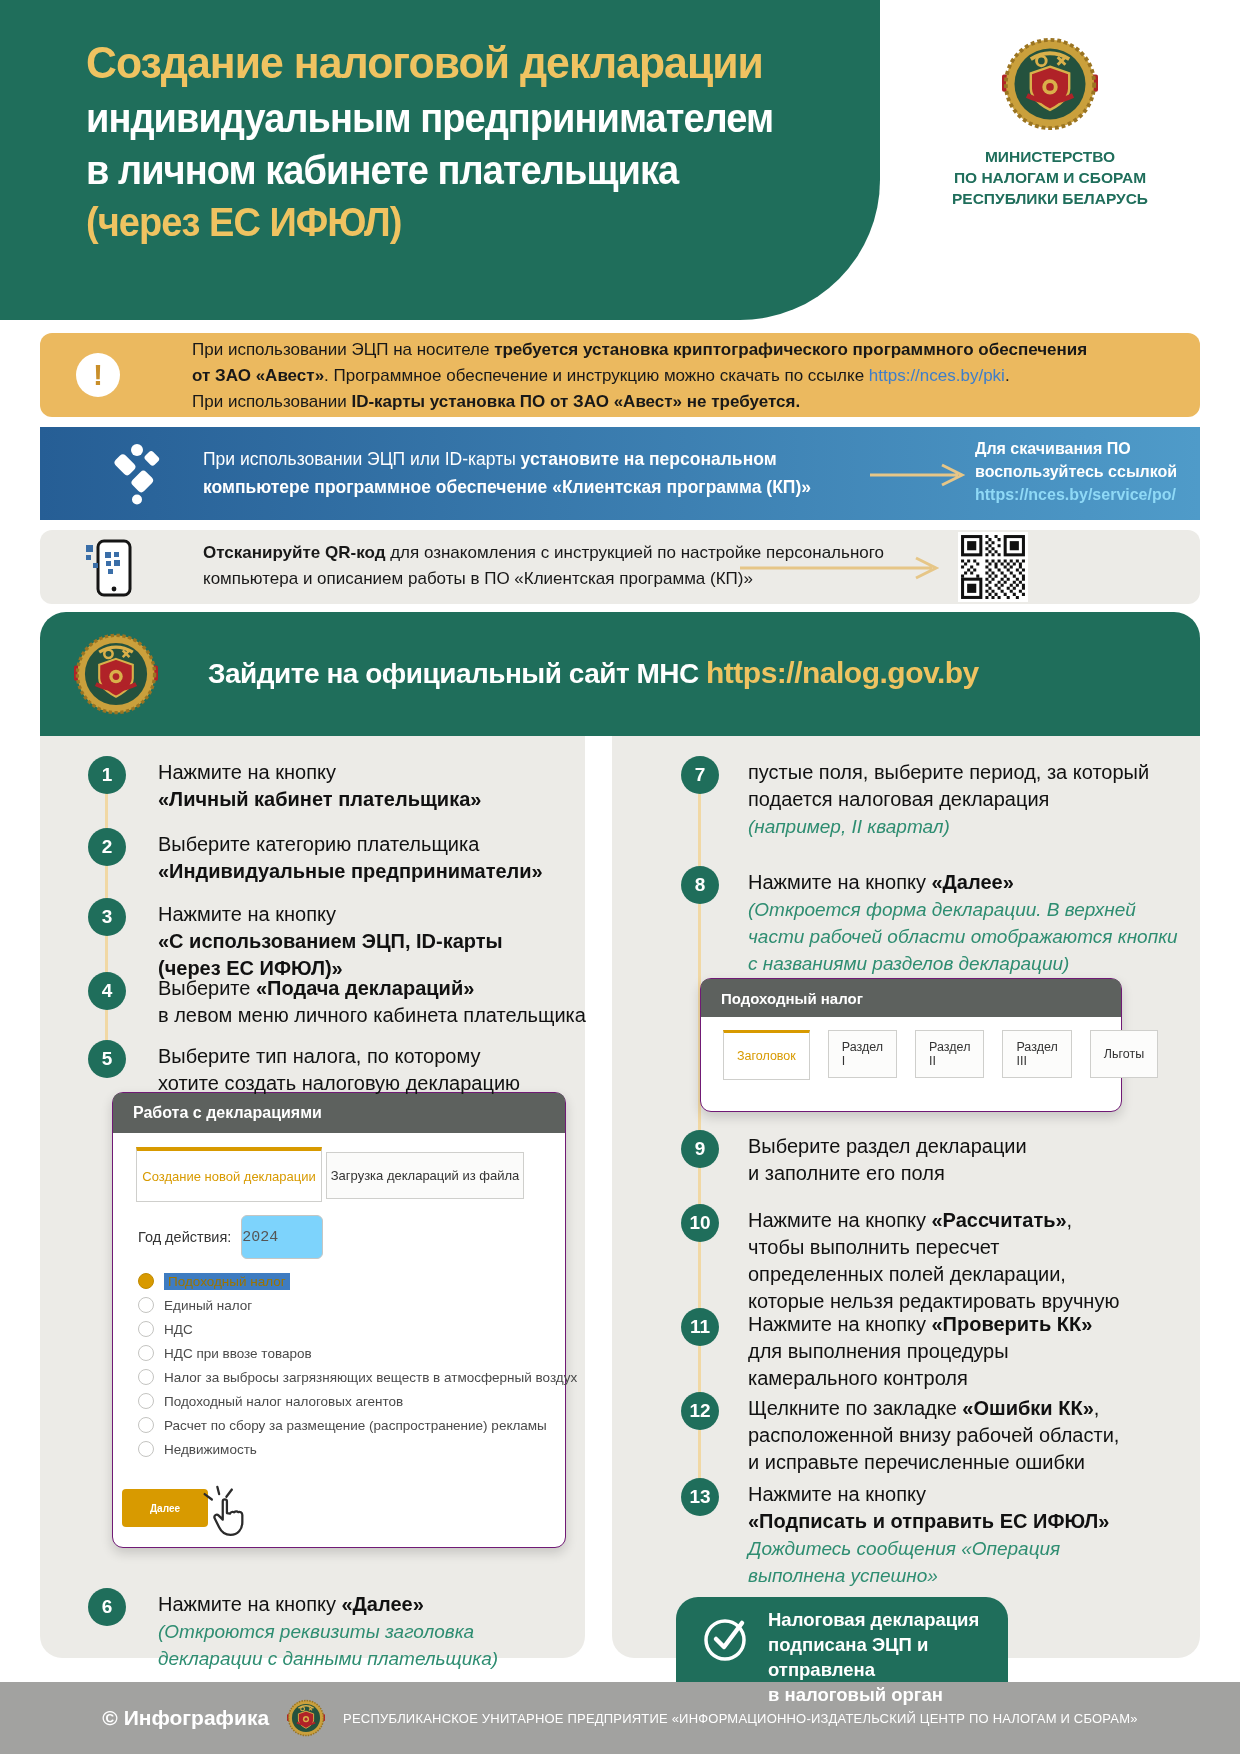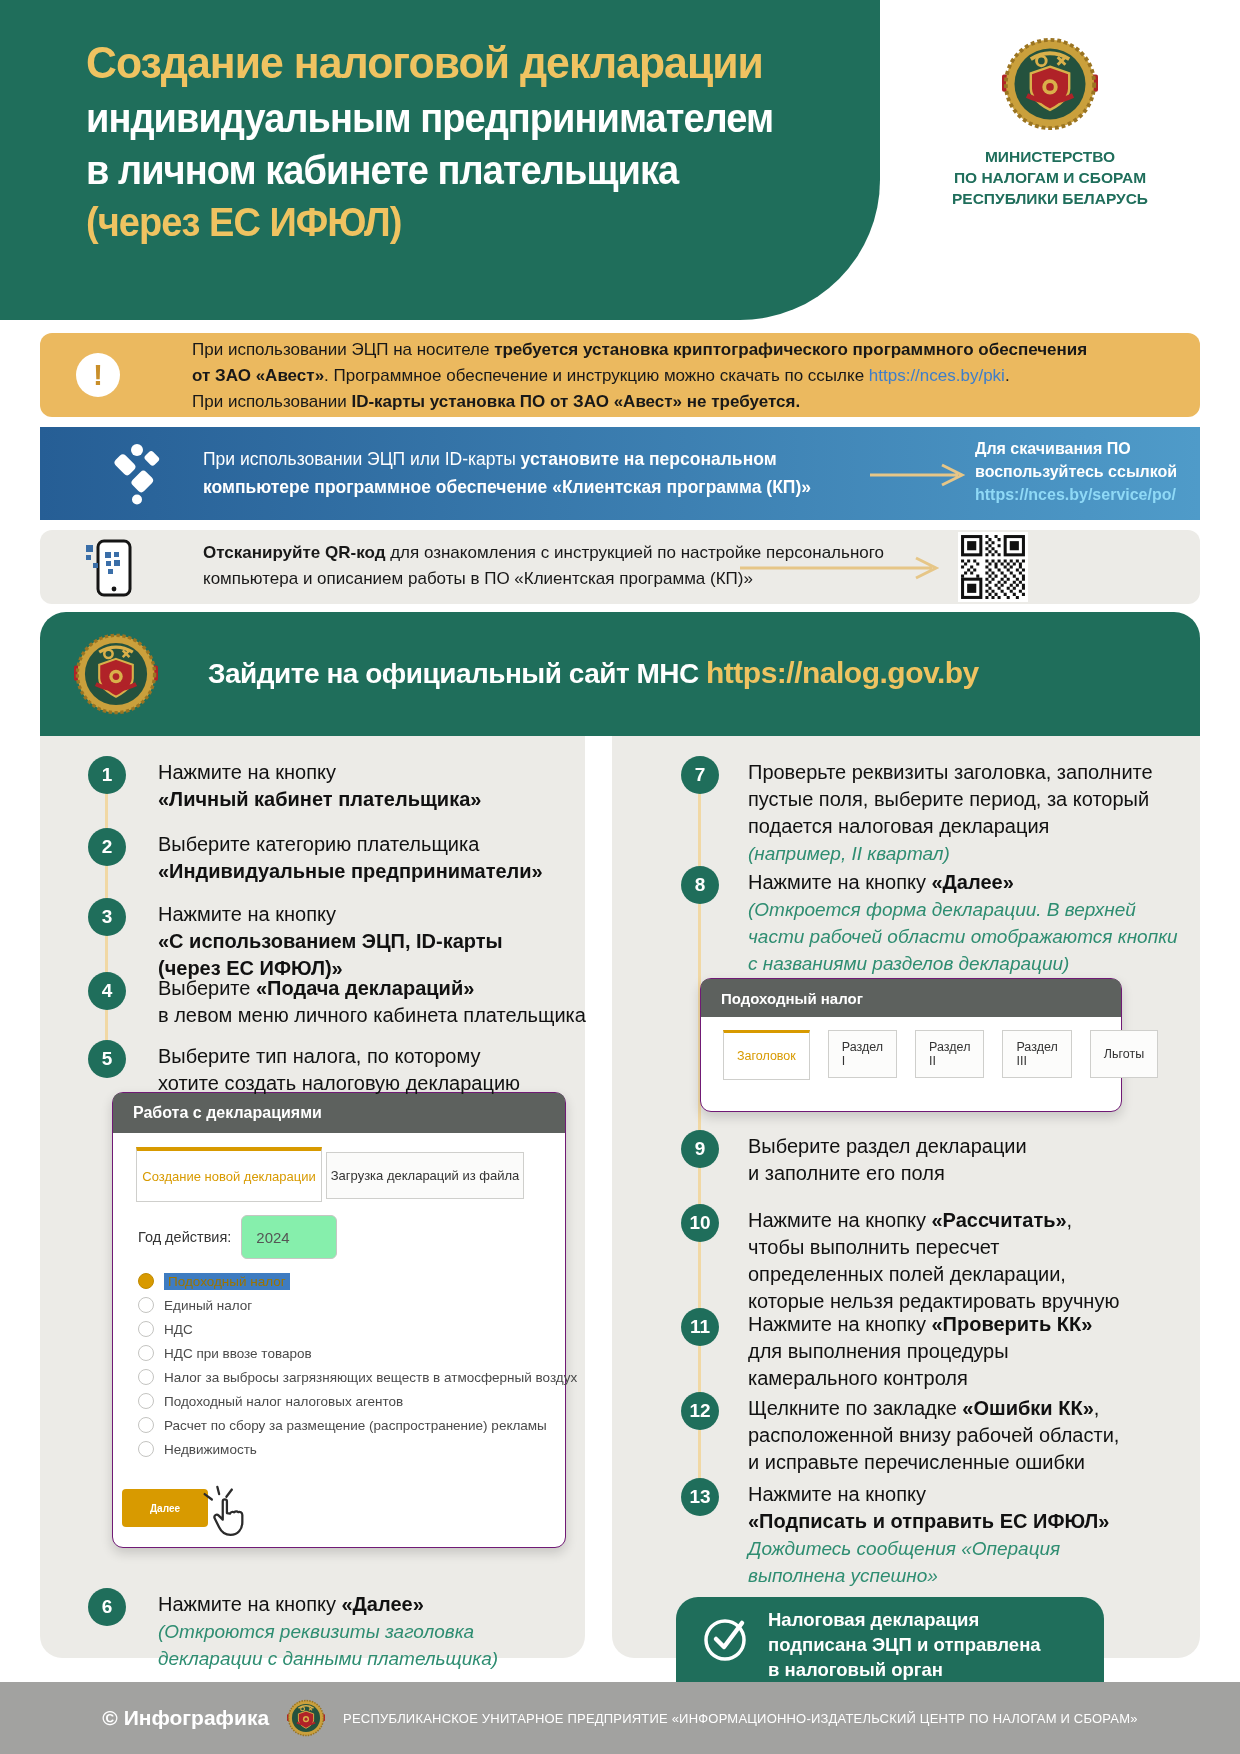--- a/index.html
+++ b/index.html
@@ -67,40 +67,40 @@
   .mock-title{height:40px;background:var(--titlebar_gray);border-radius:8px 8px 0 0;color:#fff;
               font-weight:bold;font-size:16px;display:flex;align-items:center;padding-left:20px;}
   #win1{left:112px;top:1092px;width:452px;height:454px;}
   .tab{position:absolute;border:1px solid #cfcfcc;background:#fbfbfa;color:#333;font-size:13px;
        display:flex;align-items:center;justify-content:center;text-align:center;}
   .tab-active{background:#fff;border-top:4px solid var(--gold);color:var(--gold);}
   #w1tab1{left:23px;top:54px;width:184px;height:50px;}
   #w1tab2{left:213px;top:59px;width:196px;height:45px;}
   .yearrow{position:absolute;left:25px;top:122px;display:flex;align-items:center;}
   .yearlabel{font-size:14.5px;color:#333;}
-  .yearbox{margin-left:10px;width:80px;height:42px;border:1px solid #c6c6c3;border-radius:6px;background:#86efac;
-           font-size:15px;color:#555;display:flex;align-items:center;padding-left:14px;}
+  .yearbox{margin-left:10px;width:80px;height:42px;border:1px solid #c6c6c3;border-radius:6px;background:#7dd3fc;
+           font-size:15px;color:#555;display:flex;align-items:center;font-family:Liberation Mono, monospace;}
   .radio-list{position:absolute;left:25px;top:176px;width:410px;}
   .radio-row{height:24px;display:flex;align-items:center;}
   .radio{width:14px;height:14px;border-radius:50%;border:1.5px solid #c4c4c1;background:#fff;flex:none;}
   .radio.sel{background:var(--gold);border-color:#c08a00;}
   .radio-label{margin-left:10px;font-size:13.5px;color:#4a4a4a;white-space:nowrap;}
   .radio-label.sel{background:var(--selection_blue);color:#9c7400;padding:1px 4px;}
   .next-btn{position:absolute;left:9px;top:396px;width:86px;height:38px;background:var(--gold);border-radius:4px;
             color:#fff;font-weight:bold;font-size:10px;display:flex;align-items:center;justify-content:center;}
   .cursor-svg{position:absolute;left:88px;top:392px;}
   #win2{left:700px;top:978px;width:420px;height:132px;}
   #win2 .mock-title{height:38px;font-size:15px;}
   .w2tabs{position:absolute;left:22px;top:51px;display:flex;gap:18px;}
   .w2tab{border:1px solid #cfcfcc;background:#fcfcfb;color:#333;font-size:12.5px;height:46px;
          display:flex;align-items:center;justify-content:center;padding:0 13px;}
   .w2tab.active{background:#fff;border-top:3px solid var(--gold);color:var(--gold);}
 
   
-  .success{left:676px;top:1597px;width:428px;height:85px;background:var(--brand_green);
+  .success{left:676px;top:1597px;width:332px;height:85px;background:var(--brand_green);
            border-radius:22px 22px 0 0;z-index:4;}
   .success .stxt{position:absolute;left:92px;top:10px;color:#fff;font-weight:bold;font-size:18.5px;line-height:25px;}
   .success svg{position:absolute;left:26px;top:18px;}
   .footer{left:0;top:1682px;width:1240px;height:72px;background:var(--footer_gray);
           display:flex;align-items:center;justify-content:center;gap:18px;}
   .foot-copy{color:#fff;font-weight:bold;font-size:21px;}
   .foot-text{color:#fff;font-size:13px;letter-spacing:.2px;}
 </style>
 </head>
 <body>
@@ -337,21 +337,20 @@
         <path d="M20 10 L18 2" fill="none"></path>
         <path d="M28 13 L34 5" fill="none"></path>
     </g>
     <path d="M24 18 c0-3 4.6-3 4.6 0 l0 13 3.4 .6 c1-2 3-2.4 4.6-1.4 1.2-1.4 3.4-1.4 4.6-.2 1.6-.8 4.4 0 4.4 3 l0 8 c0 8-5 14-13 14 -7 0-10-3-12.6-8.4 l-4.8-9.6 c-1.6-3.2 2-5.6 4.4-3.2 l4.4 4.4 z" fill="#fff" stroke="#2b2b2b" stroke-width="2.5" stroke-linejoin="round"></path>
   </svg>
 </div>
 
 <div class="abs step step-r" id="sr7">
   <div class="stepc">7</div>
   <div class="stext">
-      <div class="tl"><span>Проверьте реквизиты заголовка, заполните</span></div>
       <div class="tl"><span>пустые поля, выберите период, за который</span></div>
       <div class="tl"><span>подается налоговая декларация</span></div>
       <div class="tl"><span class="sg">(например, II квартал)</span></div>
     </div>
 </div>
 <div class="abs step step-r" id="sr8">
   <div class="stepc">8</div>
   <div class="stext">
       <div class="tl"><span>Нажмите на кнопку </span><span class="sb">«Далее»</span></div>
       <div class="tl"><span class="sg">(Откроется форма декларации. В верхней</span></div>

